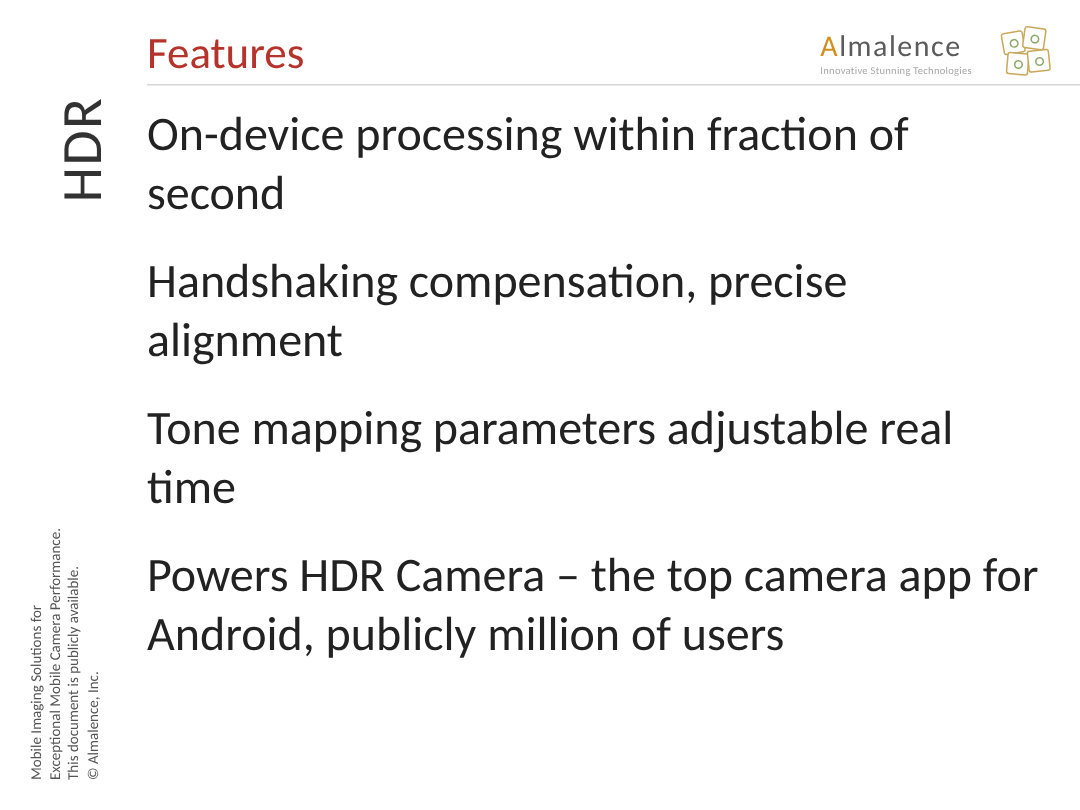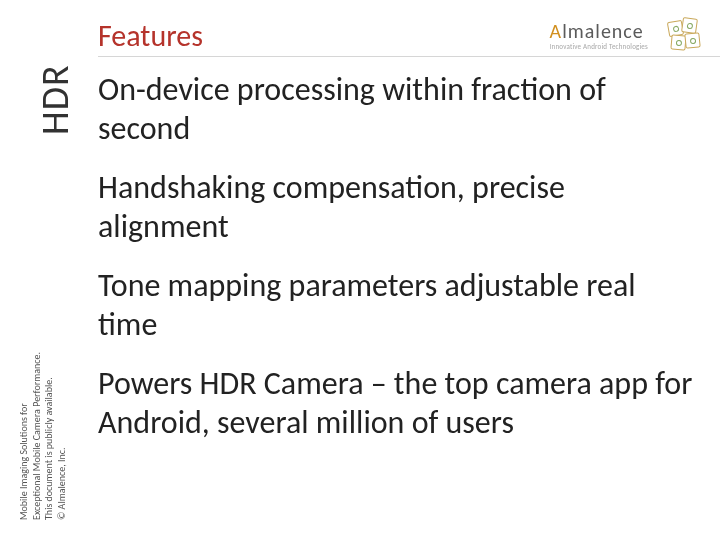--- a/index.html
+++ b/index.html
@@ -36,21 +36,21 @@
 </head>
 <body>
 
 <div class="slide">
 
   <div class="header">
     <div class="title">Features</div>
     <div class="logo">
       <div class="logo-text">
         <div class="logo-main"><span class="logo-a">A</span><span>lmalence</span></div>
-        <div class="logo-sub">Innovative Android Technologies</div>
+        <div class="logo-sub">Innovative Stunning Technologies</div>
       </div>
       <div class="logo-icon">
         <div class="sq s1">
             <span class="eye"></span>
           </div>
         <div class="sq s2">
             <span class="eye"></span>
           </div>
         <div class="sq s3">
             <span class="eye"></span>
@@ -69,16 +69,16 @@
     <div>Mobile Imaging Solutions for</div>
     <div>Exceptional Mobile Camera Performance.</div>
     <div>This document is publicly available.</div>
     <div>© Almalence, Inc.</div>
   </div>
 
   <div class="body">
     <div class="item">On-device processing within fraction of second</div>
     <div class="item">Handshaking compensation, precise alignment</div>
     <div class="item">Tone mapping parameters adjustable real time</div>
-    <div class="item">Powers HDR Camera – the top camera app for Android, several million of users</div>
+    <div class="item">Powers HDR Camera – the top camera app for Android, publicly million of users</div>
   </div>
 
 </div>
 
 </body></html>

